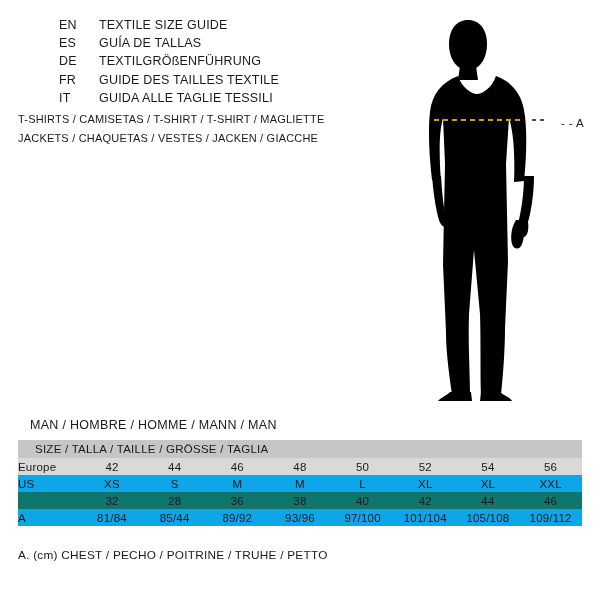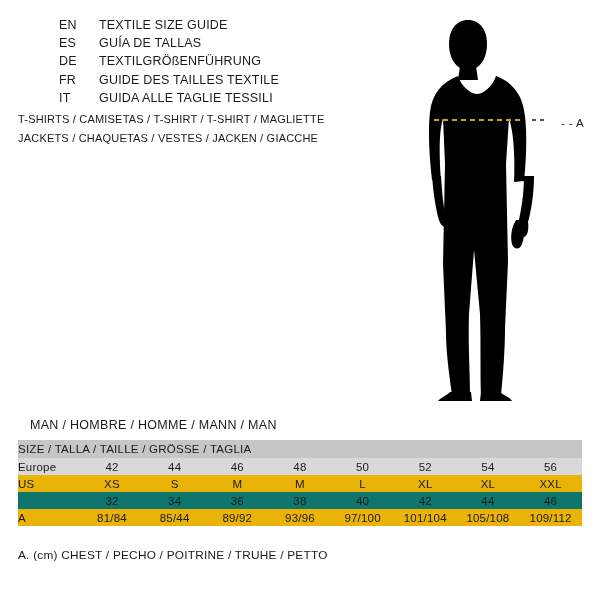--- a/index.html
+++ b/index.html
@@ -115,29 +115,29 @@
     text-align: left;
   }
   td.val {
     text-align: center;
   }
   tr.head-row {
     background: #c6c6c6;
   }
   tr.head-row td {
     height: 18px;
-    padding-left: 0;
+    padding-left: 17px;
     letter-spacing: 0.25px;
     margin-top: 28px;
   }
   tr.shade td {
     background: #d9d9d9;
   }
   tr.plain td {
-    background: #eab308;
+    background: #0ea5e9;
   }
   tr.shade2 td {
     background: #0f766e;
   }
 
   
   .footnote {
     position: absolute;
     left: 18px;
     top: 548px;
@@ -228,21 +228,21 @@
           <td class="val">M</td>
           <td class="val">M</td>
           <td class="val">L</td>
           <td class="val">XL</td>
           <td class="val">XL</td>
           <td class="val">XXL</td>
         </tr>
         <tr class="shade2">
           <td class="lbl"></td>
           <td class="val">32</td>
-          <td class="val">34</td>
+          <td class="val">28</td>
           <td class="val">36</td>
           <td class="val">38</td>
           <td class="val">40</td>
           <td class="val">42</td>
           <td class="val">44</td>
           <td class="val">46</td>
         </tr>
         <tr class="plain">
           <td class="lbl">A</td>
           <td class="val">81/84</td>

